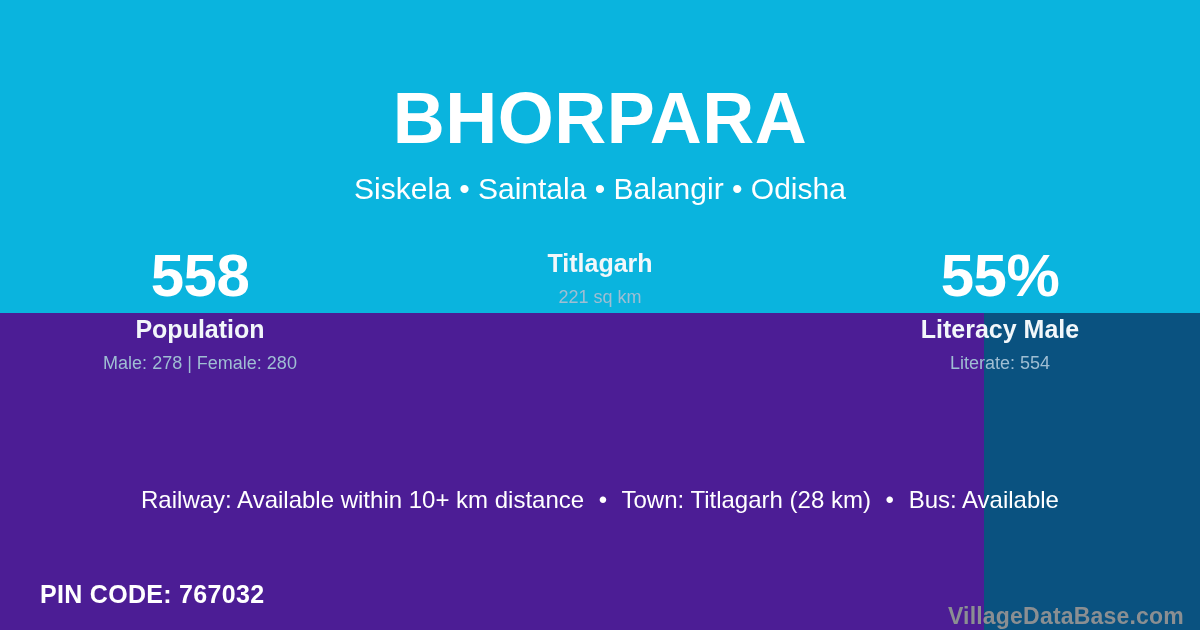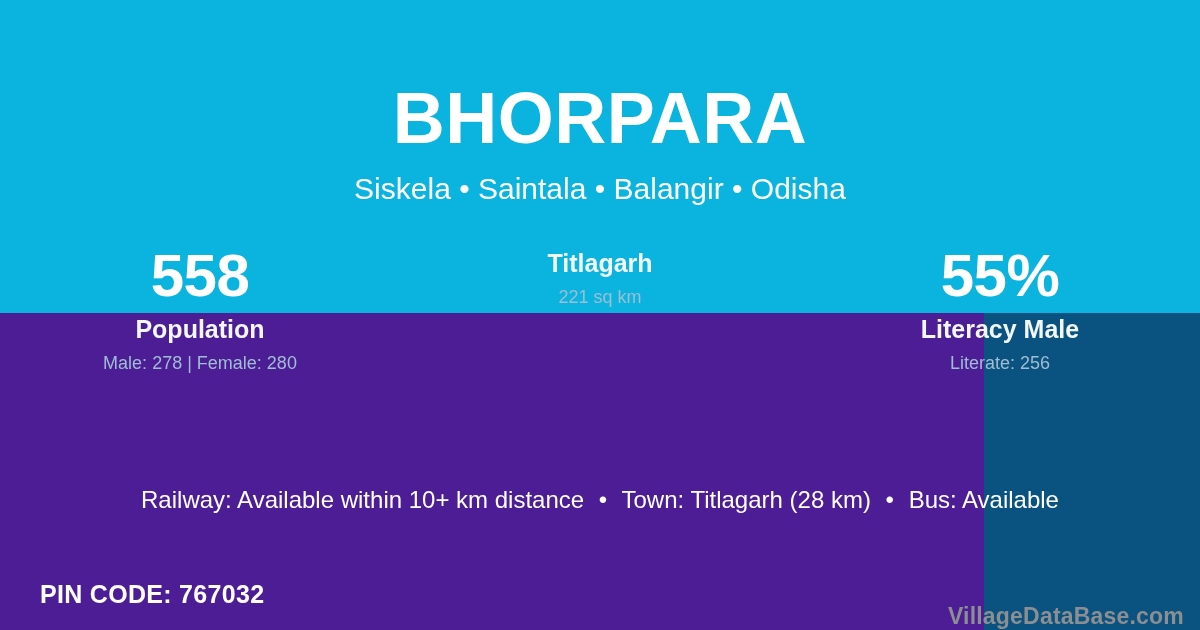--- a/index.html
+++ b/index.html
@@ -159,21 +159,21 @@
     </div>
 
     <div class="stat-cell">
       <div class="stat-label">Titlagarh</div>
       <div class="stat-detail">221 sq km</div>
     </div>
 
     <div class="stat-cell">
       <div class="stat-value">55%</div>
       <div class="stat-label">Literacy Male</div>
-      <div class="stat-detail">Literate: 256</div>
+      <div class="stat-detail">Literate: 554</div>
     </div>
 
   </div>
 
   <div class="amenities">
     <span>Railway: Available within 10+ km distance</span>
     <span class="amenity-sep">•</span>
     <span>Town: Titlagarh (28 km)</span>
     <span class="amenity-sep">•</span>
     <span>Bus: Available</span>

